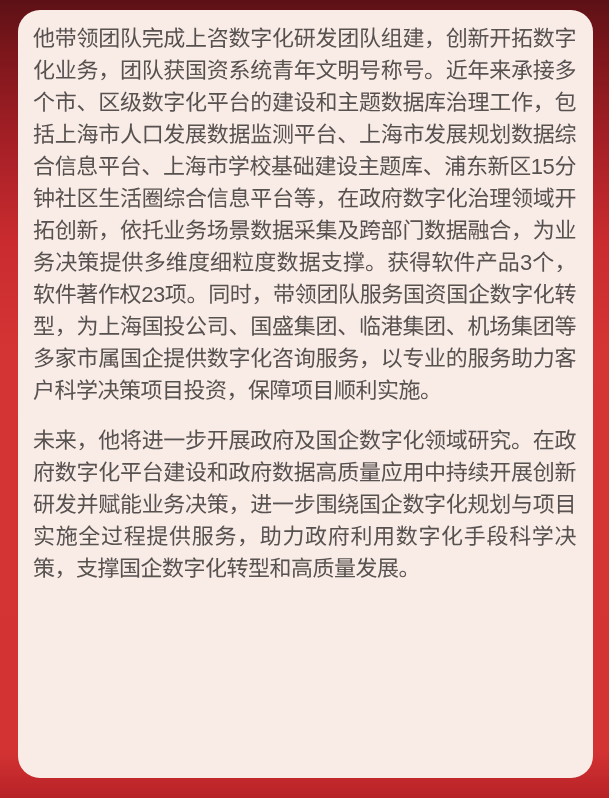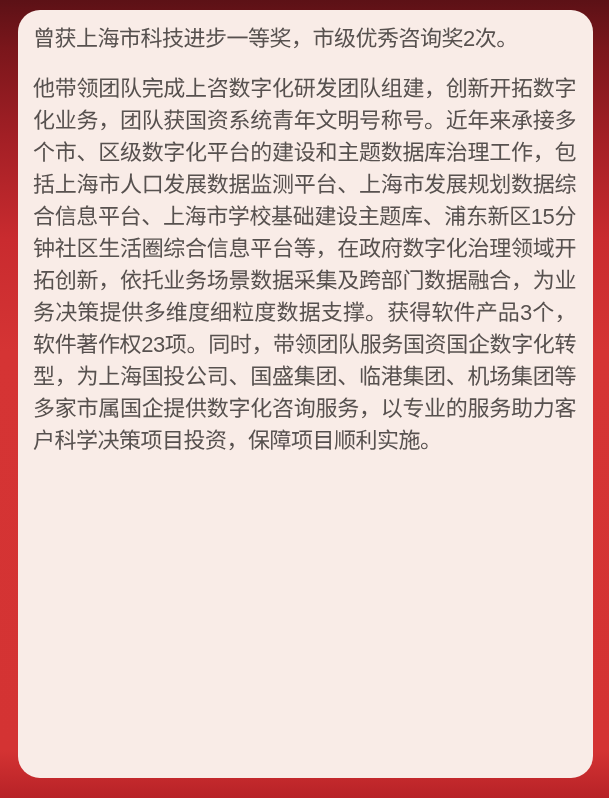--- a/index.html
+++ b/index.html
@@ -45,16 +45,16 @@
   }
   .bio-text p:last-child {
     margin-bottom: 0;
   }
 </style>
 </head>
 <body>
 
 <div class="content-card">
   <div class="bio-text">
-    <p>曾获上海市科技进步一等奖，市级优秀咨询奖2次。</p>
     <p>他带领团队完成上咨数字化研发团队组建，创新开拓数字化业务，团队获国资系统青年文明号称号。近年来承接多个市、区级数字化平台的建设和主题数据库治理工作，包括上海市人口发展数据监测平台、上海市发展规划数据综合信息平台、上海市学校基础建设主题库、浦东新区15分钟社区生活圈综合信息平台等，在政府数字化治理领域开拓创新，依托业务场景数据采集及跨部门数据融合，为业务决策提供多维度细粒度数据支撑。获得软件产品3个，软件著作权23项。同时，带领团队服务国资国企数字化转型，为上海国投公司、国盛集团、临港集团、机场集团等多家市属国企提供数字化咨询服务，以专业的服务助力客户科学决策项目投资，保障项目顺利实施。</p>
+    <p>未来，他将进一步开展政府及国企数字化领域研究。在政府数字化平台建设和政府数据高质量应用中持续开展创新研发并赋能业务决策，进一步围绕国企数字化规划与项目实施全过程提供服务，助力政府利用数字化手段科学决策，支撑国企数字化转型和高质量发展。</p>
   </div>
 </div>
 
 </body></html>

